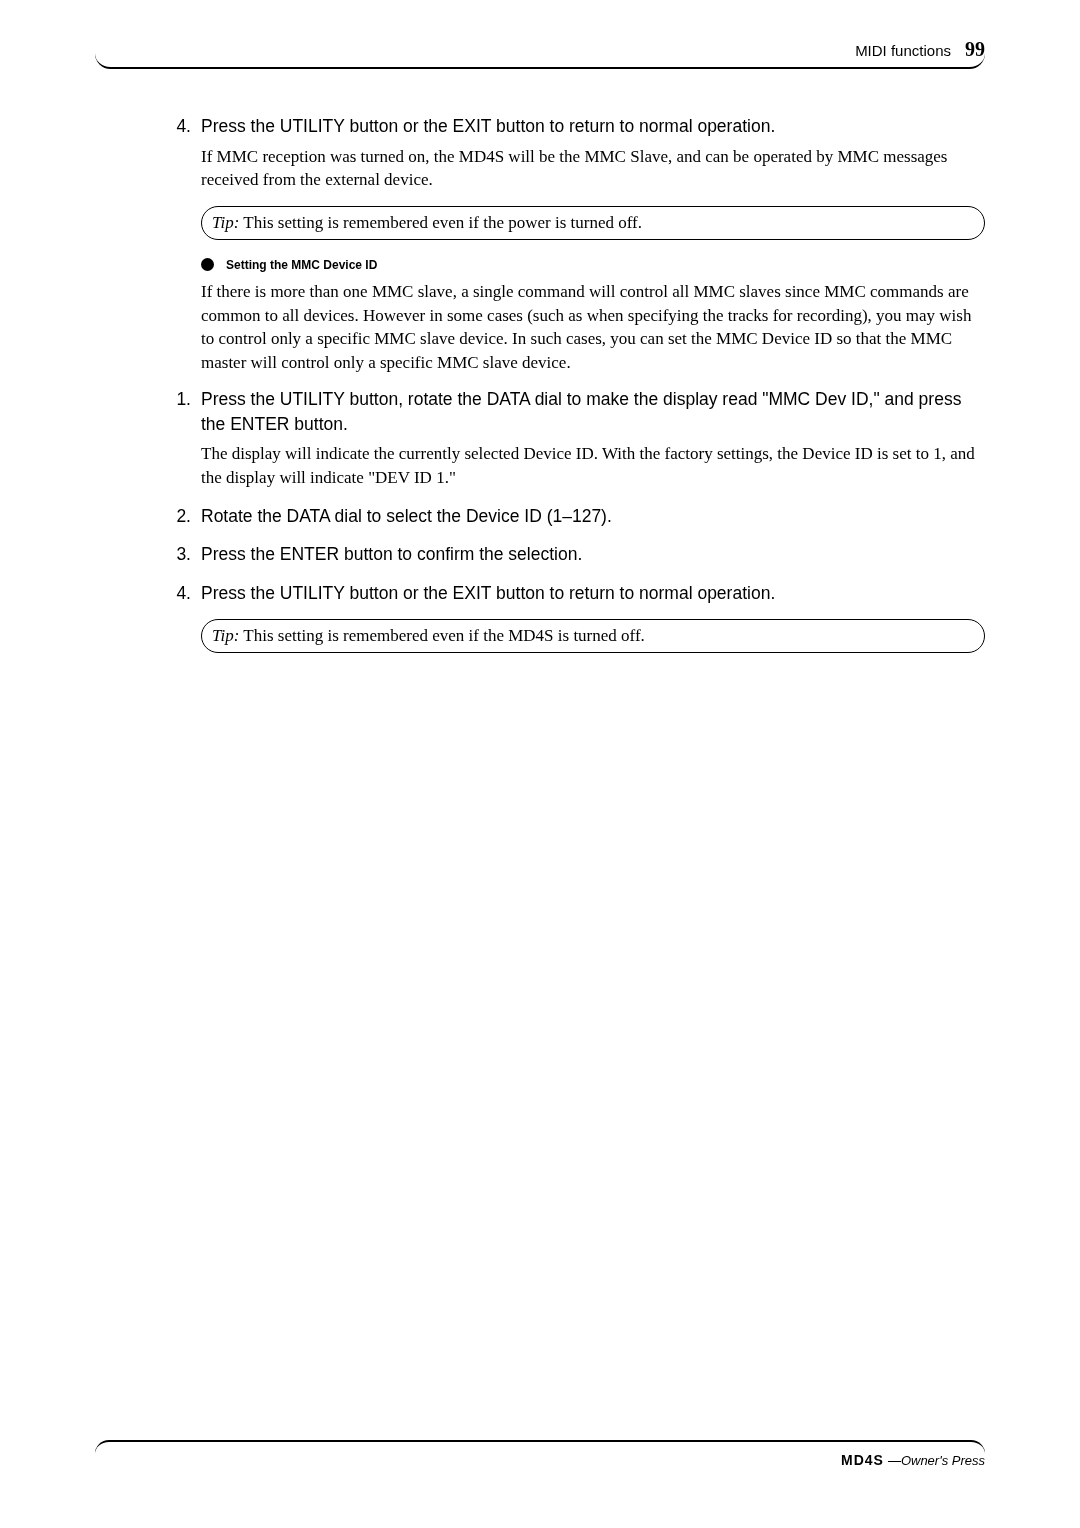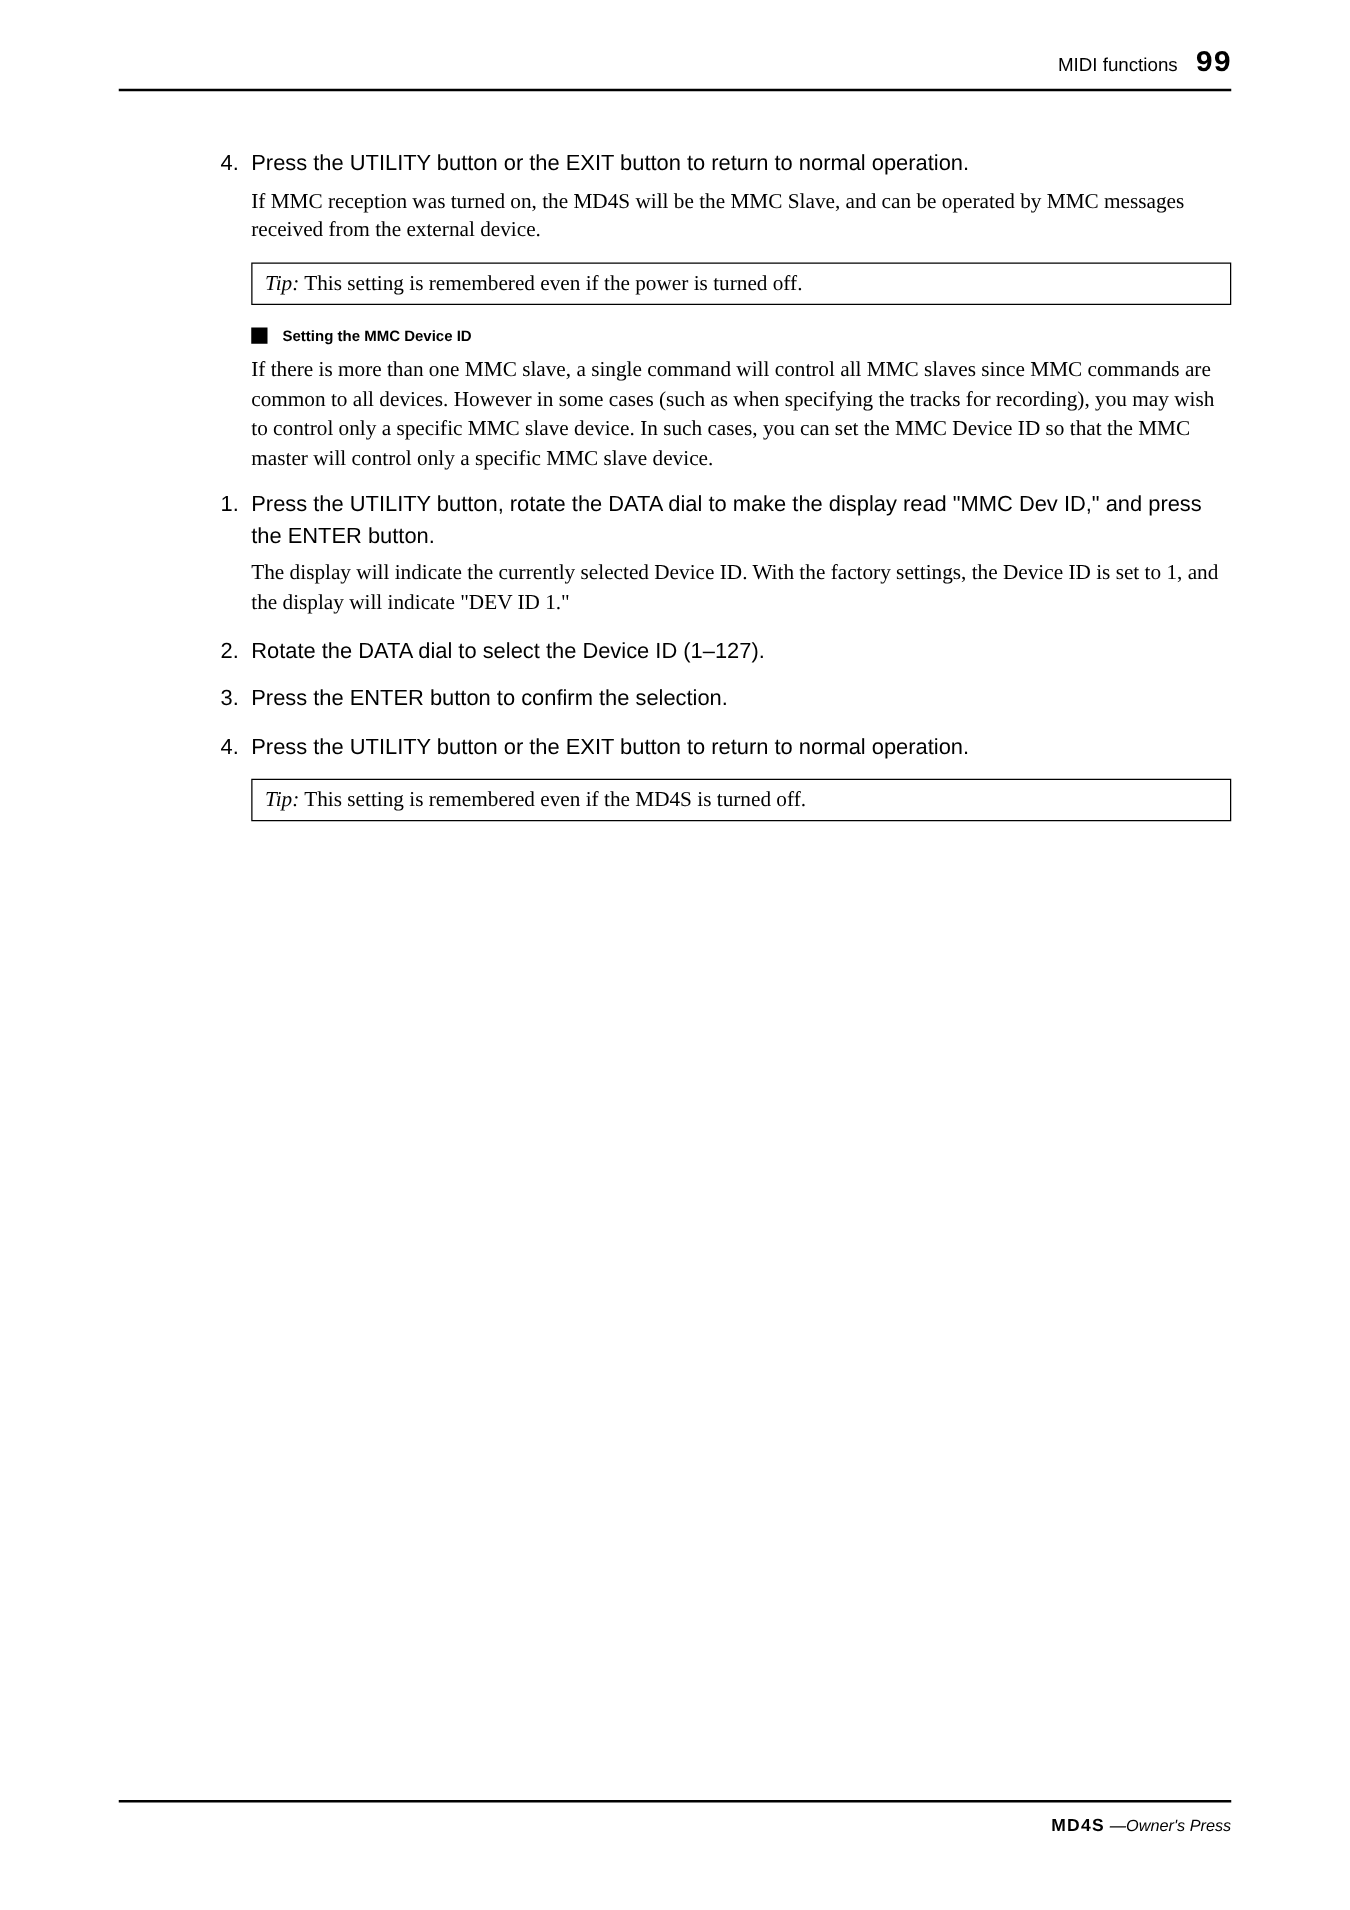--- a/index.html
+++ b/index.html
@@ -1,18 +1,19 @@
 <!DOCTYPE html>
 <html><head>
   <meta charset="utf-8">
   <style>
     * {
       margin: 0;
       padding: 0;
       box-sizing: border-box;
+      border-radius: 21px;
     }
     body {
       font-family: Georgia, 'Times New Roman', serif;
       background: #fff;
       width: 1080px;
       height: 1528px;
       position: relative;
     }
     .page-container {
       padding: 38px 95px 60px 95px;
@@ -27,22 +28,22 @@
       padding-bottom: 6px;
       border-bottom: 2px solid #000;
       margin-bottom: 45px;
     }
     .header-label {
       font-family: Arial, Helvetica, sans-serif;
       font-size: 15px;
       margin-right: 14px;
     }
     .header-pagenum {
-      font-family: Liberation Mono, monospace;
-      font-size: 24px;
+      font-family: Liberation Serif, serif;
+      font-size: 20px;
       font-weight: bold;
     }
     .content {
       flex: 1;
     }
     .step {
       margin-bottom: 14px;
     }
     .step-line {
       display: flex;

